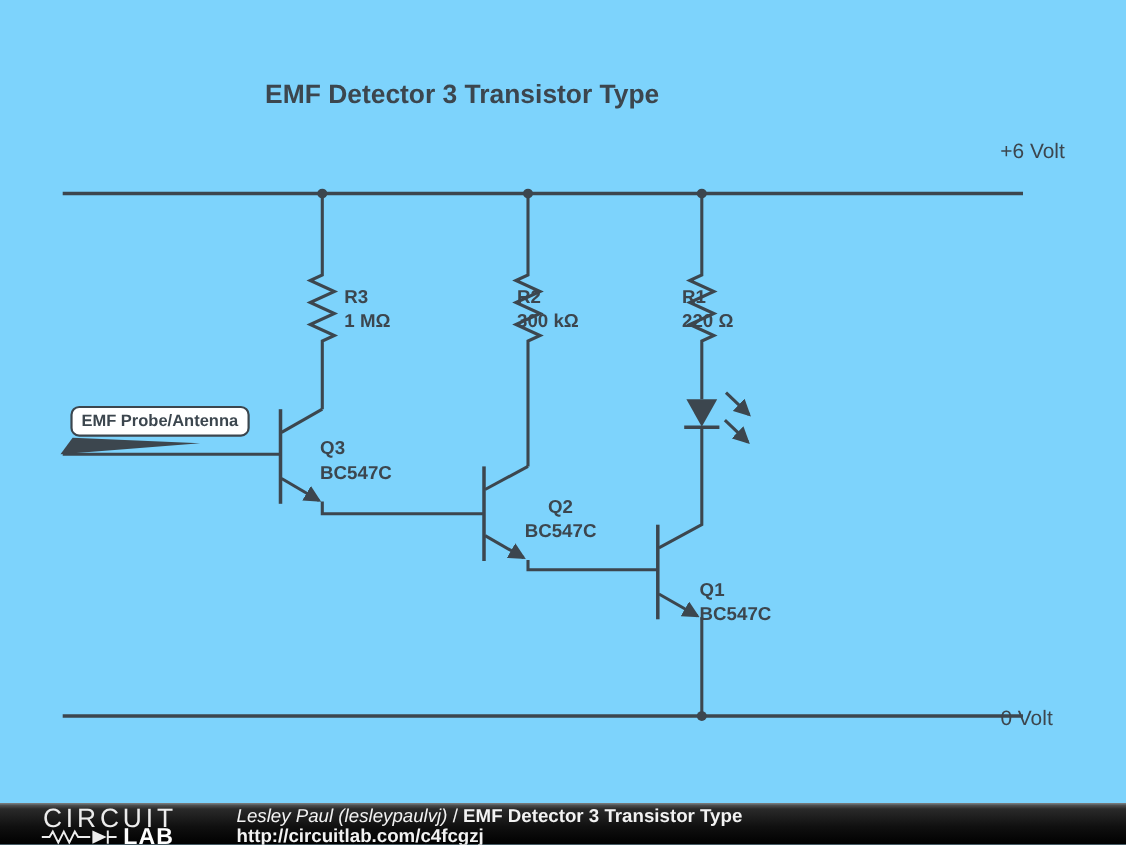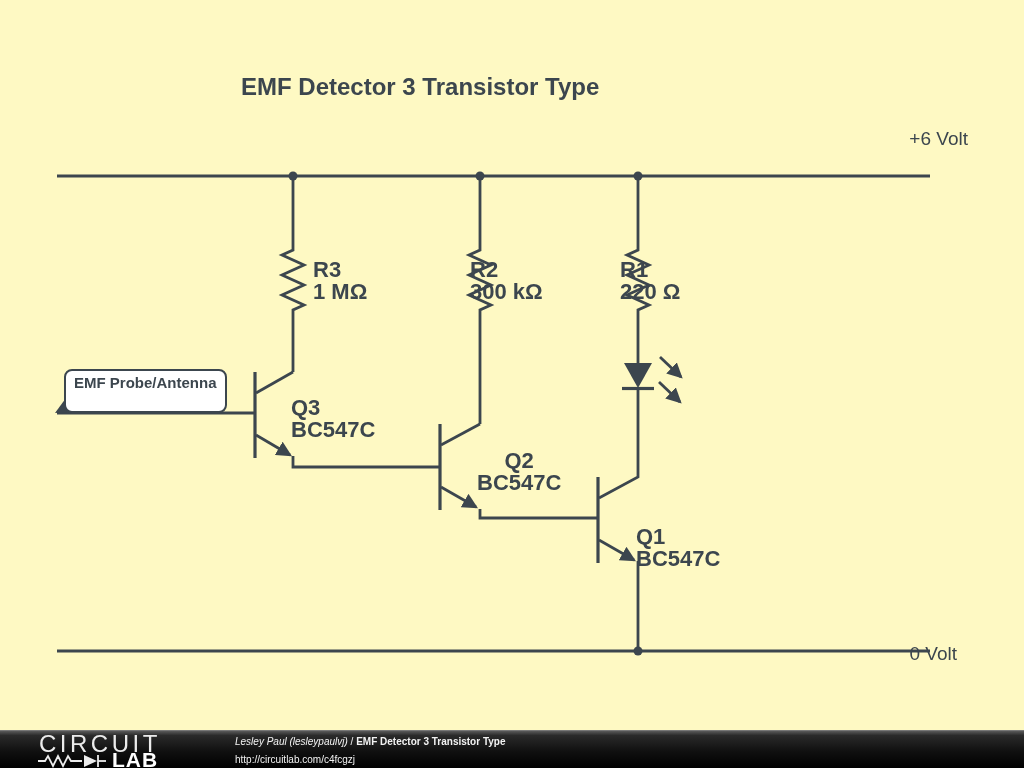--- a/index.html
+++ b/index.html
@@ -5,77 +5,77 @@
   html, body {
     margin: 0; padding: 0;
     width: 1024px; height: 768px;
     background: #ffffff;
     overflow: hidden;
     font-family: "Liberation Sans", sans-serif;
   }
   #stage {
     position: relative;
     width: 1024px; height: 768px;
-    background: #fef9c3;
+    background: #7dd3fc;
   }
   #schem-svg { position: absolute; left: 0; top: 0; }
 
   #schem-title {
     position: absolute; left: 241px; top: 73px;
     font-size: 24px; font-weight: bold; color: #3c464e;
     white-space: nowrap;
   }
 
   .rail-label {
     position: absolute;
     font-size: 19px; font-weight: normal; color: #3c464e;
     white-space: nowrap;
   }
   #rail-label-top { right: 56px; top: 128px; }
   #rail-label-bottom { right: 67px; top: 603px; margin-top: 40px; }
 
   .clabel {
     position: absolute;
-    font-size: 22px; font-weight: bold; color: #3c464e;
+    font-size: 17px; font-weight: bold; color: #3c464e;
     line-height: 22px; white-space: nowrap;
   }
   #label-r3 { left: 313px; top: 259px; }
   #label-r2 { left: 470px; top: 259px; }
   #label-r1 { left: 620px; top: 259px; }
   #label-q3 { left: 291px; top: 397px; }
   #label-q2 { left: 477px; top: 450px; text-align: center; }
   #label-q1 { left: 636px; top: 526px; }
   #label-d1 { right: 407px; top: 351px; text-align: right; }
 
   #probe-callout {
     position: absolute; left: 64px; top: 369px;
     border: 2.5px solid #3c464e; border-radius: 8px;
     background: #ffffff;
-    padding: 3px 8px 20px 8px;
+    padding: 3px 8px 4px 8px;
     font-size: 15px; font-weight: bold; color: #3c464e;
     white-space: nowrap;
   }
 
   #footer-bar {
     position: absolute; left: 0; top: 730px;
     width: 1024px; height: 38px;
     background: linear-gradient(180deg, #5a5a5a 0%, #2a2a2a 12%, #101010 55%, #000000 100%);
     border-top: 1px solid #777;
     box-sizing: border-box;
   }
   #footer-logo { position: absolute; left: 36px; top: 1px; }
   #footer-textblock {
-    position: absolute; left: 235px; top: 2px;
-    color: #f2f2f2; font-size: 10px; line-height: 18px;
+    position: absolute; left: 215px; top: 2px;
+    color: #f2f2f2; font-size: 17px; line-height: 18px;
     white-space: nowrap;
   }
   #footer-line1 .author { font-style: italic; font-weight: normal; }
   #footer-line1 .sep { font-style: normal; font-weight: normal; }
   #footer-line1 .ftitle { font-weight: bold; }
-  #footer-line2 { font-weight: normal; }
+  #footer-line2 { font-weight: bold; }
 </style>
 </head>
 <body>
 
 <div id="stage">
 
   <svg id="schem-svg" width="1024" height="730" viewBox="0 0 1024 730">
     <defs>
       <marker id="arrow" viewBox="0 0 10 10" refX="8.5" refY="5" markerWidth="5.5" markerHeight="5.5" orient="auto">
         <path d="M0,0 L10,5 L0,10 z" fill="#3c464e"></path>

